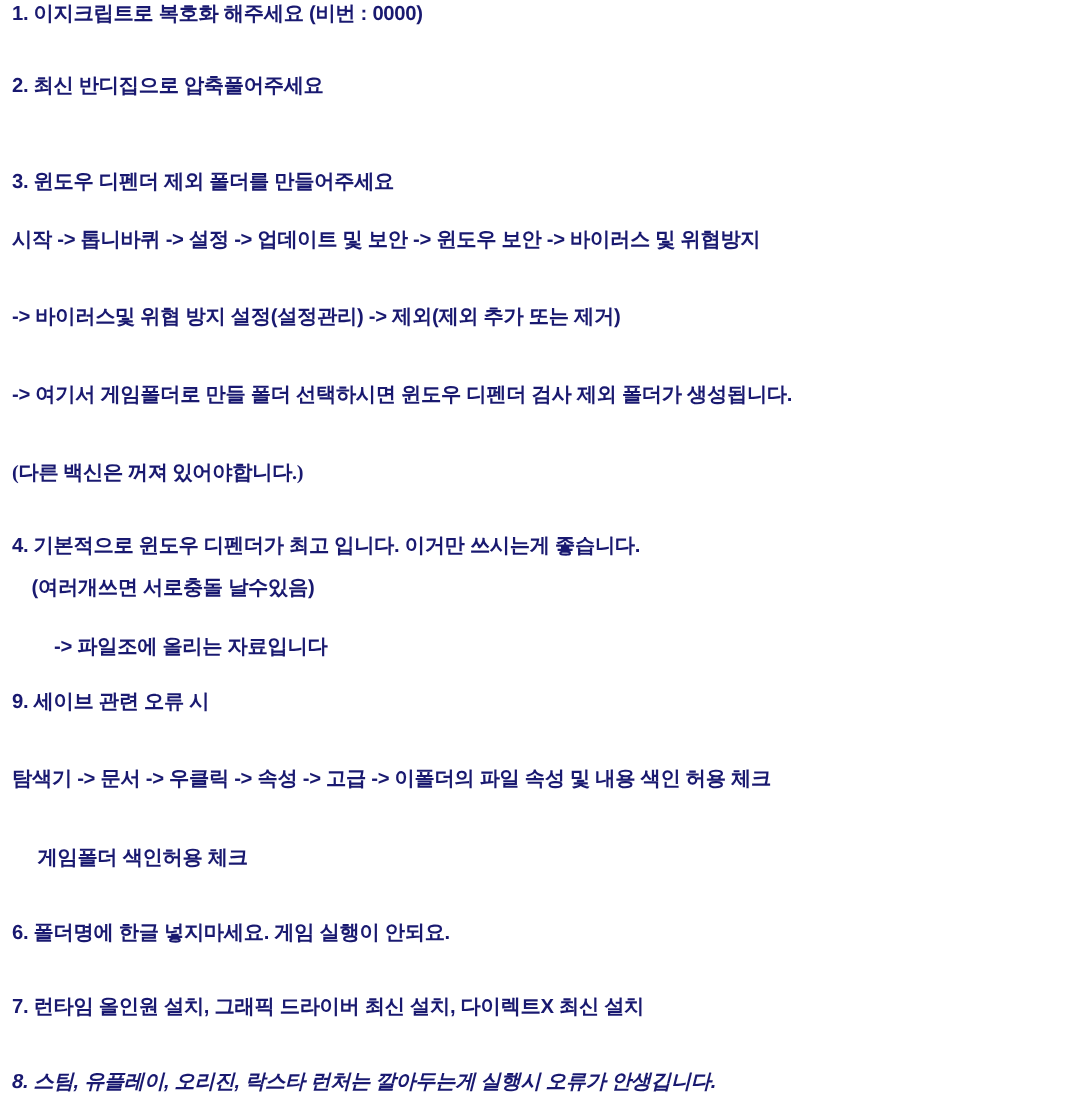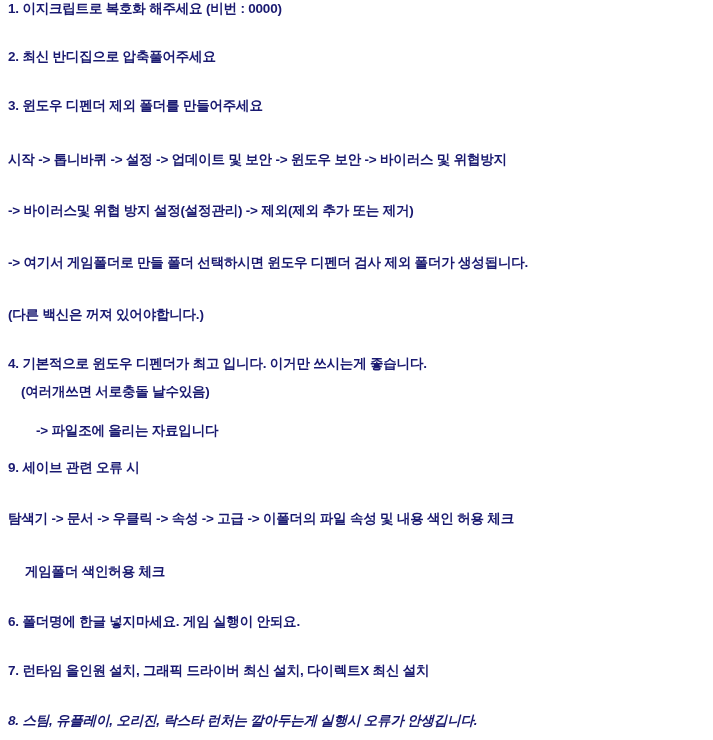--- a/index.html
+++ b/index.html
@@ -32,25 +32,25 @@
   
   .abs { position: absolute; left: 8px; }
 </style>
 </head>
 <body>
 
 <div class="page">
   <div id="lines-container">
       <div class="line abs navy" style="top: 2px; left: 8px;">1. 이지크립트로 복호화 해주세요 (비번 : 0000)</div>
       <div class="line abs navy" style="top: 50px; left: 8px;">2. 최신 반디집으로 압축풀어주세요</div>
-      <div class="line abs navy" style="top: 99px; left: 8px; text-align: center;">3. 윈도우 디펜더 제외 폴더를 만들어주세요</div>
+      <div class="line abs navy" style="top: 114px; left: 8px; text-align: center;">3. 윈도우 디펜더 제외 폴더를 만들어주세요</div>
       <div class="line abs navy" style="top: 153px; left: 8px;">시작 -&gt; 톱니바퀴 -&gt; 설정 -&gt; 업데이트 및 보안 -&gt; 윈도우 보안 -&gt; 바이러스 및 위협방지</div>
       <div class="line abs navy" style="top: 204px; left: 8px;">-&gt; 바이러스및 위협 방지 설정(설정관리) -&gt; 제외(제외 추가 또는 제거)</div>
       <div class="line abs navy" style="top: 256px; left: 8px;">-&gt; 여기서 게임폴더로 만들 폴더 선택하시면 윈도우 디펜더 검사 제외 폴더가 생성됩니다.</div>
-      <div class="line abs navy" style="top: 308px; left: 8px;">(다른 백신은 꺼져 있어야합니다.)</div>
+      <div class="line abs navy" style="top: 308px; left: 8px; font-family: Liberation Serif, serif;">(다른 백신은 꺼져 있어야합니다.)</div>
       <div class="line abs navy" style="top: 357px; left: 8px;">4. 기본적으로 윈도우 디펜더가 최고 입니다. 이거만 쓰시는게 좋습니다.</div>
       <div class="line abs navy" style="top: 385px; left: 8px; margin-left: 13px;">(여러개쓰면 서로충돌 날수있음)</div>
       <div class="line abs navy" style="top: 424px; left: 36px;">-&gt; 파일조에 올리는 자료입니다</div>
       <div class="line abs navy" style="top: 461px; left: 8px;">9. 세이브 관련 오류 시</div>
       <div class="line abs navy" style="top: 512px; left: 8px;">탐색기 -&gt; 문서 -&gt; 우클릭 -&gt; 속성 -&gt; 고급 -&gt; 이폴더의 파일 속성 및 내용 색인 허용 체크</div>
       <div class="line abs navy" style="top: 565px; left: 25px;">게임폴더 색인허용 체크</div>
       <div class="line abs navy" style="top: 615px; left: 8px;">6. 폴더명에 한글 넣지마세요. 게임 실행이 안되요.</div>
       <div class="line abs navy" style="top: 664px; left: 8px;">7. 런타임 올인원 설치, 그래픽 드라이버 최신 설치, 다이렉트X 최신 설치</div>
       <div class="line abs navy" style="top: 714px; left: 8px; font-style: italic;">8. 스팀, 유플레이, 오리진, 락스타 런처는 깔아두는게 실행시 오류가 안생깁니다.</div>
     </div>

